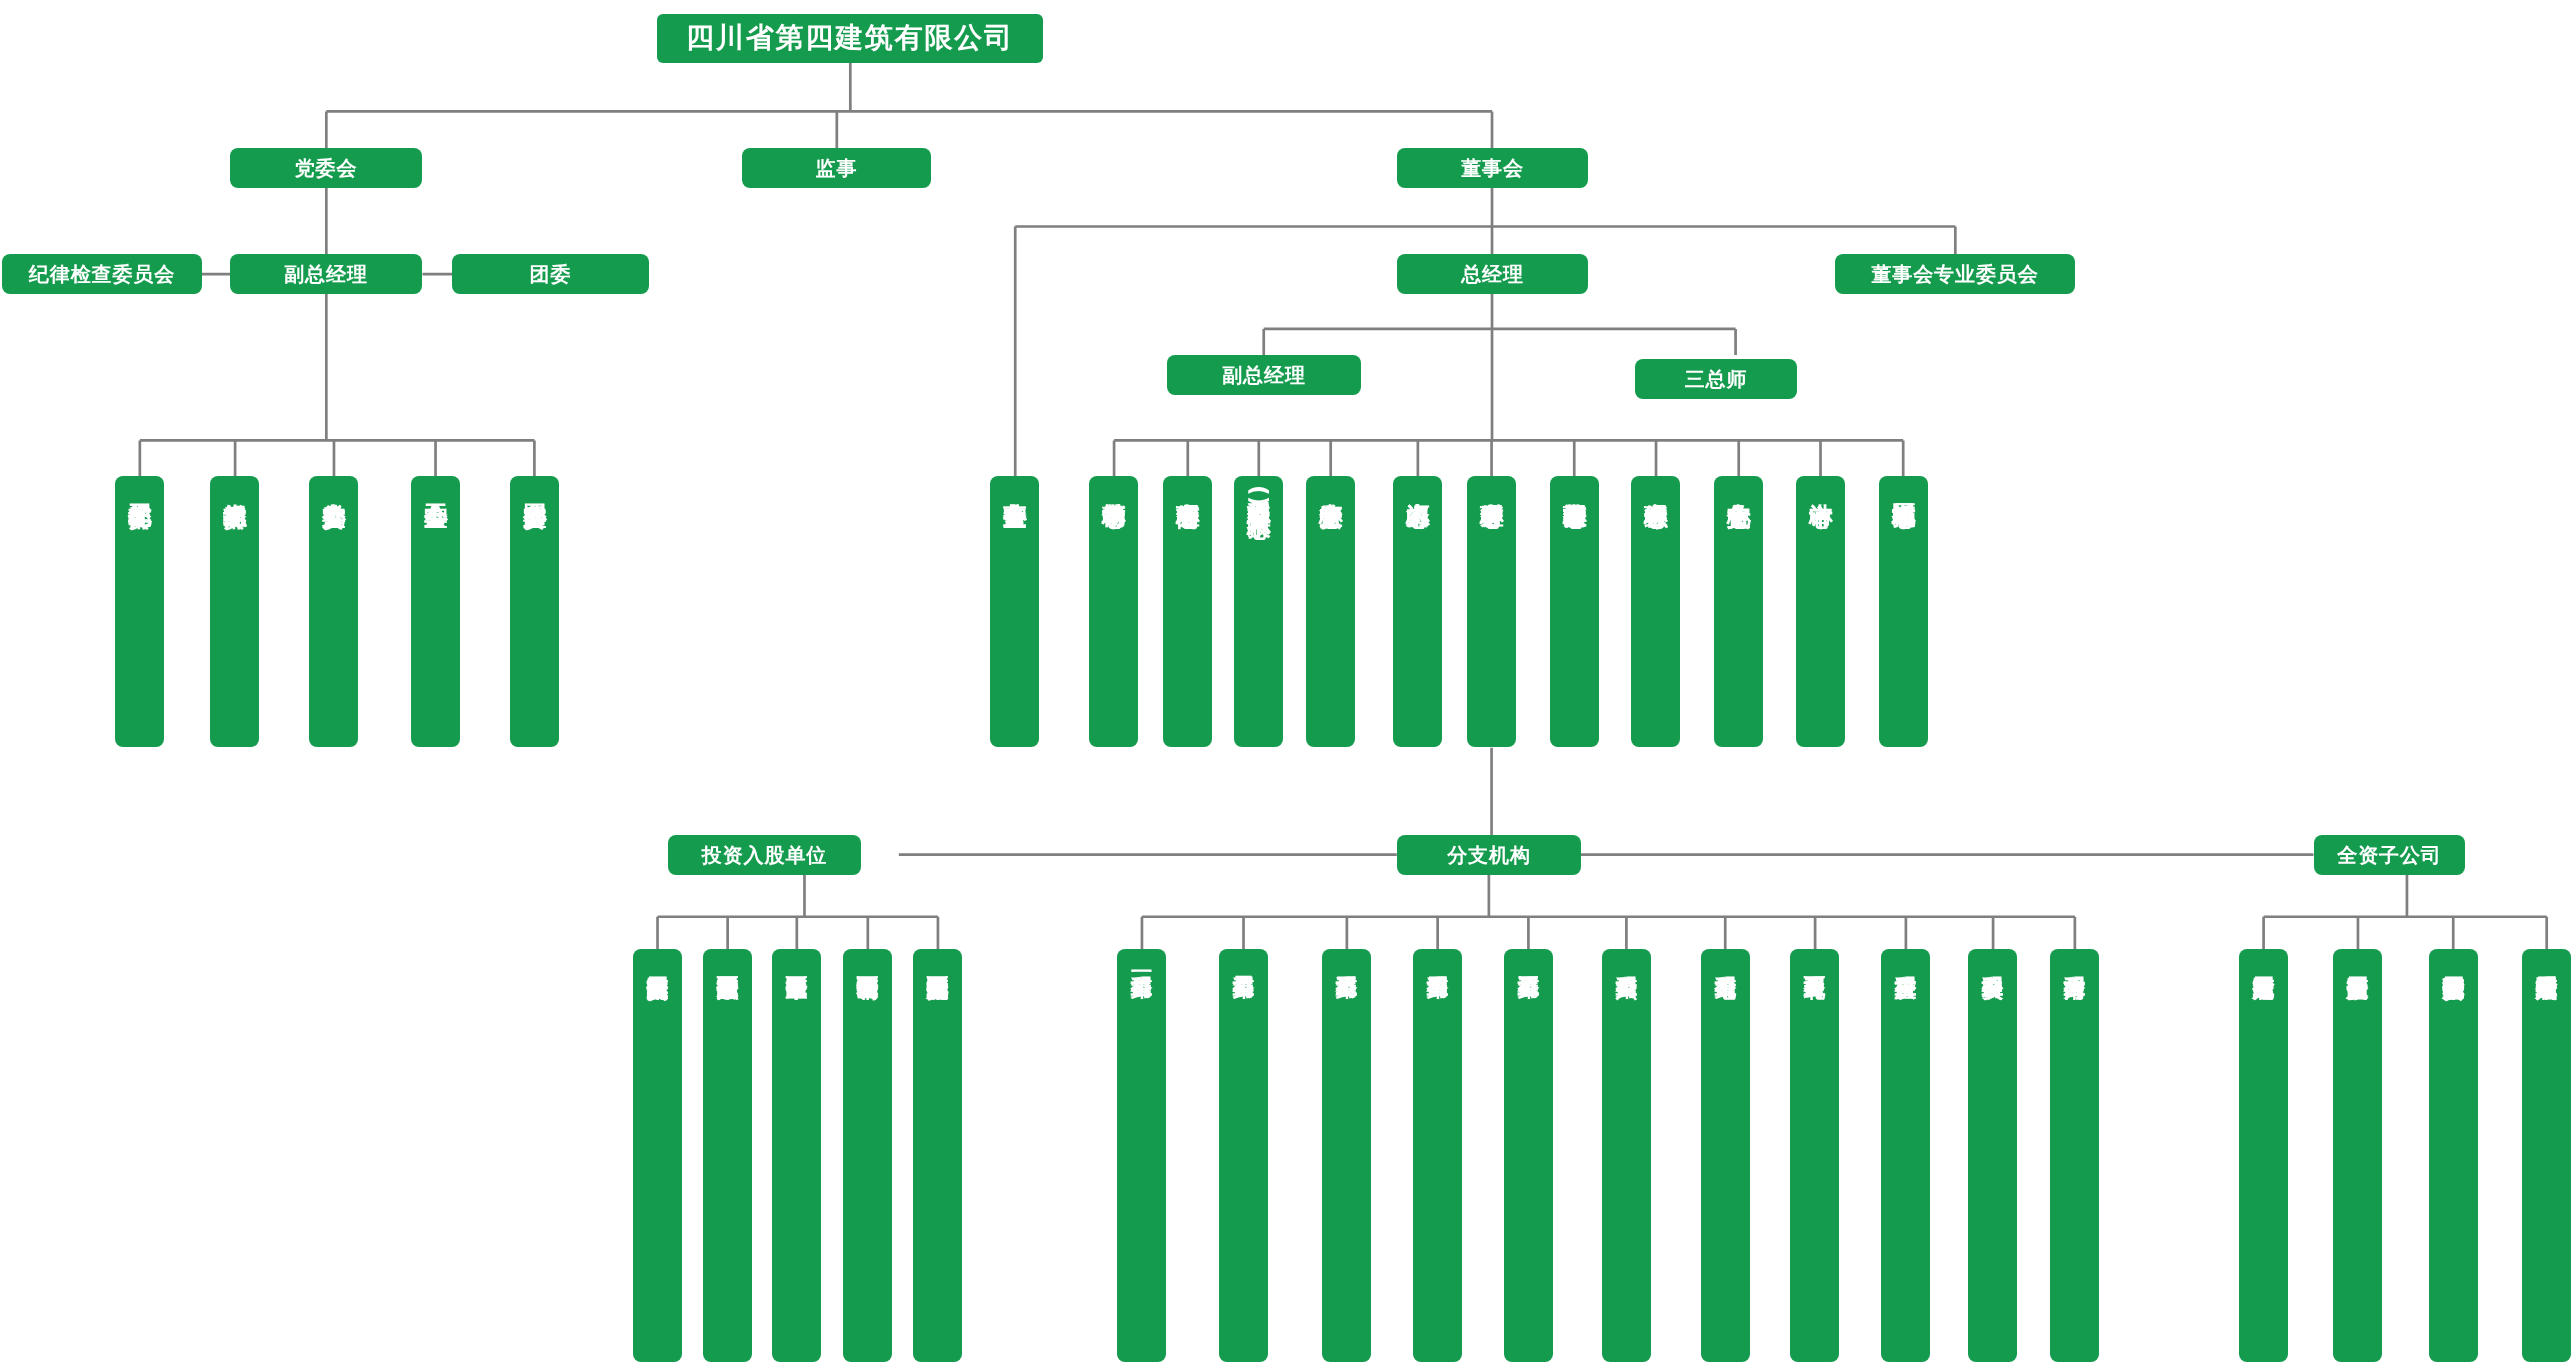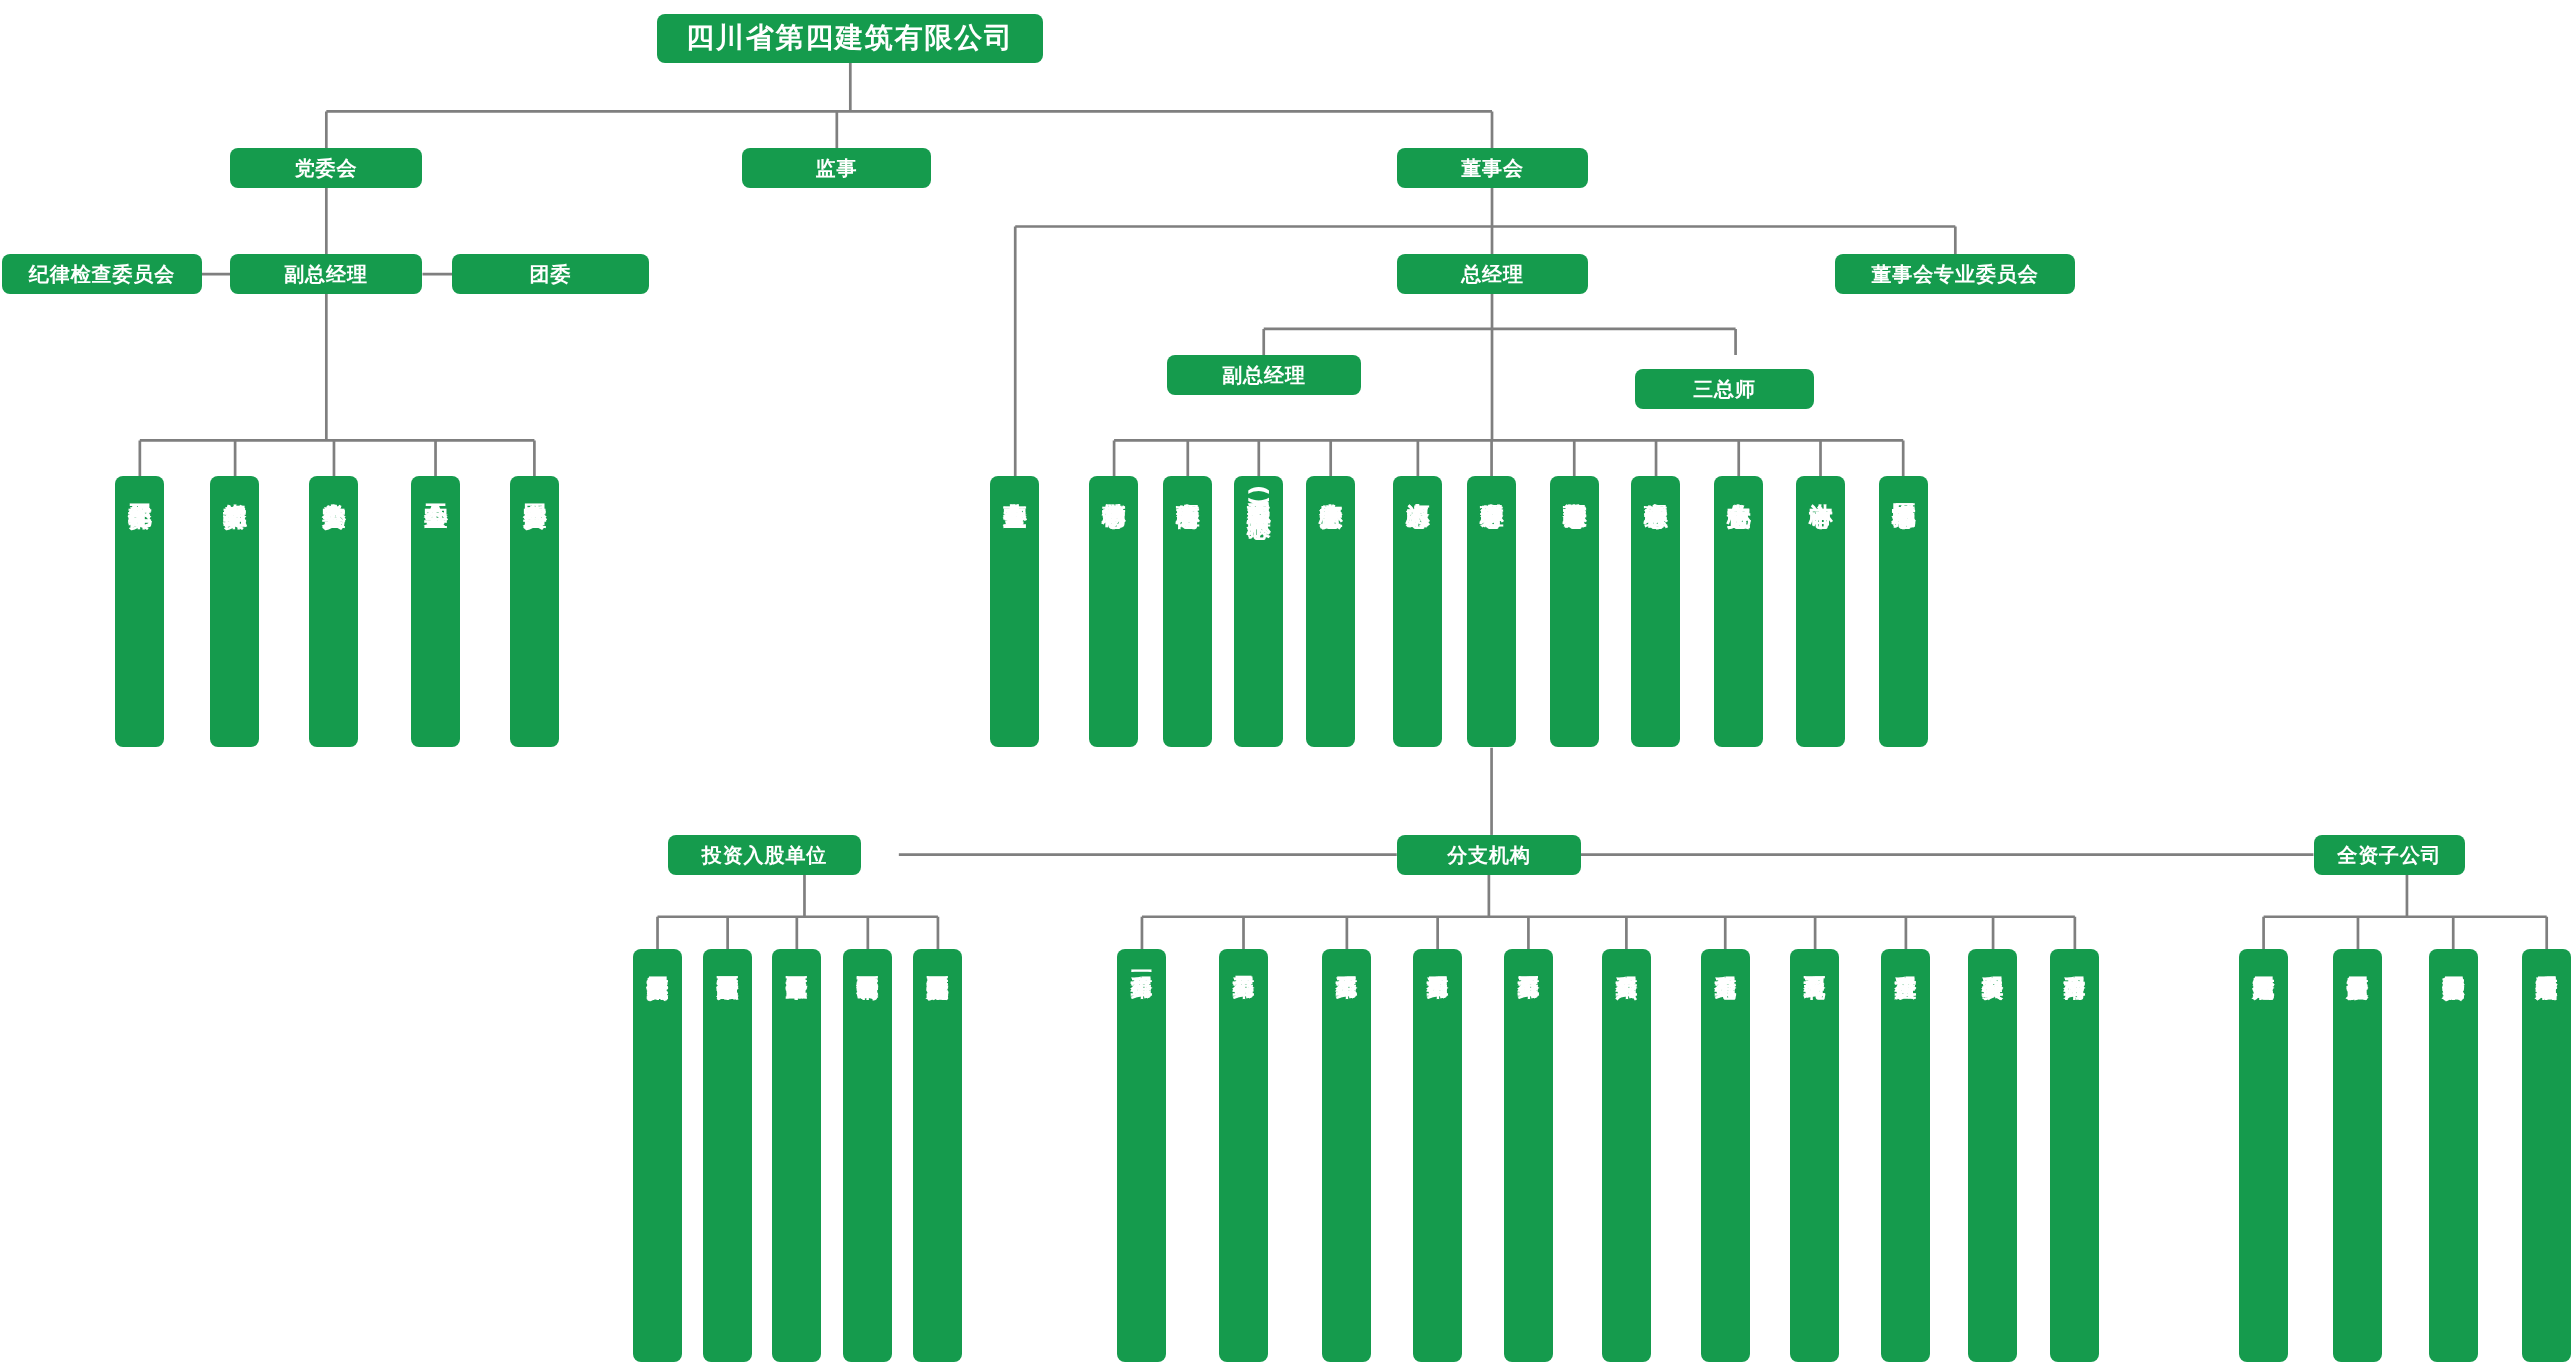--- a/index.html
+++ b/index.html
@@ -17,21 +17,21 @@
     background: var(--node, #159b4d);
     color: var(--text, #ffffff);
     font-weight: bold;
     border-radius: 8px;
   }
   .h-node {
     height: 40px;
     display: flex; align-items: center; justify-content: center;
     font-size: 20px; letter-spacing: 0.9px; white-space: nowrap;
   }
-  .title-node { height: 49px; font-size: 28px; letter-spacing: 1.8px; }
+  .title-node { height: 49px; font-size: 28px; letter-spacing: 1.8px; border-radius: 6px; }
   .v-node {
     width: 49px;
     writing-mode: vertical-rl;
     text-orientation: mixed;
     font-size: 23.4px;
     line-height: 49px;
     padding-top: 9px;
   }
   .v1 { top: 476px; height: 271px; }
   .v2 { top: 949px; height: 413px; font-size: 21.6px; padding-top: 10.8px; }
@@ -62,21 +62,21 @@
   <div class="node h-node" style="left:1397px;top:148px;width:191px">董事会</div>
 
   <div class="node h-node" style="left:2px;top:254px;width:200px">纪律检查委员会</div>
   <div class="node h-node" style="left:230px;top:254px;width:192px">副总经理</div>
   <div class="node h-node" style="left:452px;top:254px;width:197px">团委</div>
 
   <div class="node h-node" style="left:1397px;top:254px;width:191px">总经理</div>
   <div class="node h-node" style="left:1835px;top:254px;width:240px">董事会专业委员会</div>
 
   <div class="node h-node" style="left:1167px;top:355px;width:194px">副总经理</div>
-  <div class="node h-node" style="left:1635px;top:369px;width:179px">三总师</div>
+  <div class="node h-node" style="left:1635px;top:359px;width:162px">三总师</div>
 
   <div class="node v-node v1" style="left:115px">纪委工作部</div>
   <div class="node v-node v1" style="left:210px">党委组织部</div>
   <div class="node v-node v1" style="left:309px">党委办公室</div>
   <div class="node v-node v1" style="left:411px">工会办公室</div>
   <div class="node v-node v1" style="left:510px">团委办公室</div>
 
   <div class="node v-node v1" style="left:990px">董事会办公室</div>
 
   <div class="node v-node v1" style="left:1089px">市场营销中心</div>

